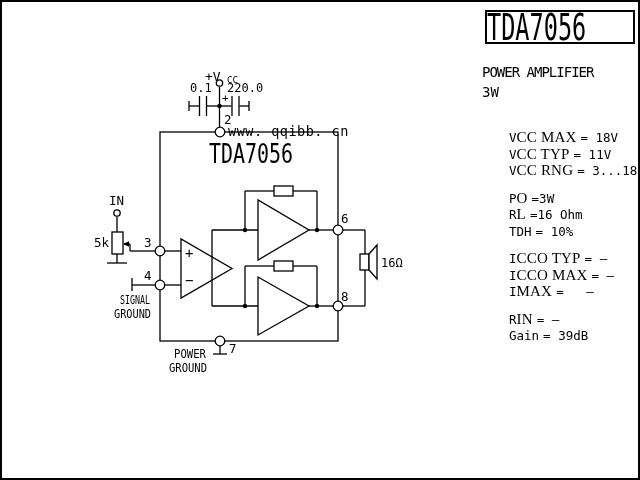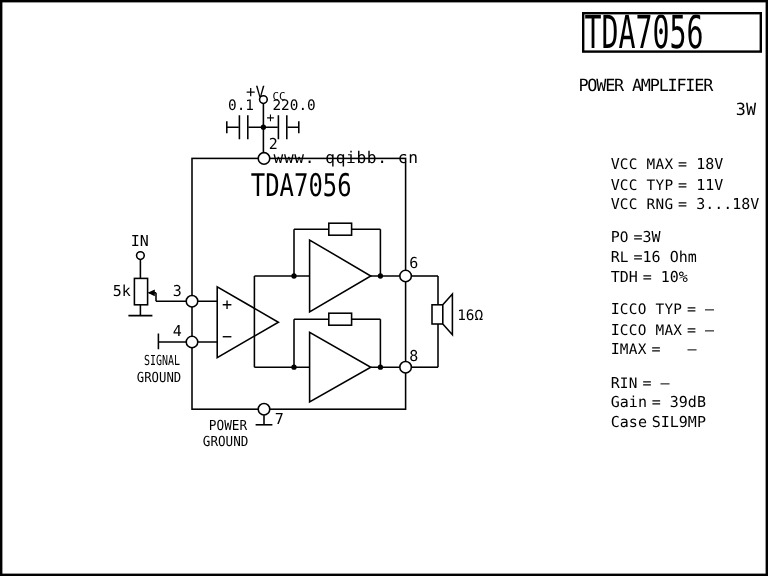--- a/index.html
+++ b/index.html
@@ -13,24 +13,24 @@
   .title-box{
     position:absolute;left:3px;top:8px;width:150px;height:34px;
     border:2px solid #000;box-sizing:border-box;overflow:hidden;
   }
   .title-box span{
     display:inline-block;font-size:38px;line-height:30px;
     transform:scaleX(0.62);transform-origin:left top;white-space:nowrap;
   }
   .subtitle{position:absolute;left:0;top:62px;width:158px;
     font-size:14px;letter-spacing:-1px;white-space:nowrap;}
-  .subtitle2{position:absolute;left:0;top:82px;width:148px;text-align:right;font-size:14px;}
+  .subtitle2{position:absolute;left:0;top:82px;width:148px;text-align:left;font-size:14px;}
   .specs{position:absolute;left:27px;top:128px;width:131px;}
   .spec-row{height:16.5px;white-space:pre;font-size:12.5px;line-height:14px;}
-  .spec-row .sp-sub{font-size:12px;letter-spacing:0.2px;}
+  .spec-row .sp-sub{font-size:15px;letter-spacing:0.2px;font-family:Liberation Serif, serif;}
   .spec-row .sp-val{margin-left:4px;text-align:center;}
   .spec-row.gap{margin-top:11px;}
 </style>
 </head>
 <body>
 
 <div class="screen">
 
   <svg width="480" height="476" viewBox="0 0 480 476" fill="none" stroke="#000" stroke-width="1.3">
 
@@ -161,16 +161,15 @@
       <div class="spec-row"><span class="sp-main">V</span><span class="sp-sub">CC TYP</span><span class="sp-val">= 11V</span></div>
       <div class="spec-row"><span class="sp-main">V</span><span class="sp-sub">CC RNG</span><span class="sp-val">= 3...18V</span></div>
       <div class="spec-row gap"><span class="sp-main">P</span><span class="sp-sub">O</span><span class="sp-val">=3W</span></div>
       <div class="spec-row"><span class="sp-main">R</span><span class="sp-sub">L</span><span class="sp-val">=16 Ohm</span></div>
       <div class="spec-row"><span class="sp-main">TDH</span><span class="sp-sub"></span><span class="sp-val">= 10%</span></div>
       <div class="spec-row gap"><span class="sp-main">I</span><span class="sp-sub">CCO TYP</span><span class="sp-val">= –</span></div>
       <div class="spec-row"><span class="sp-main">I</span><span class="sp-sub">CCO MAX</span><span class="sp-val">= –</span></div>
       <div class="spec-row"><span class="sp-main">I</span><span class="sp-sub">MAX</span><span class="sp-val">=   –</span></div>
       <div class="spec-row gap"><span class="sp-main">R</span><span class="sp-sub">IN</span><span class="sp-val">= –</span></div>
       <div class="spec-row"><span class="sp-main">Gain</span><span class="sp-sub"></span><span class="sp-val">= 39dB</span></div>
-      <div class="spec-row"><span class="sp-main">Case</span><span class="sp-sub"></span><span class="sp-val">SIL9MP</span></div>
     </div>
   </div>
 </div>
 
 </body></html>

